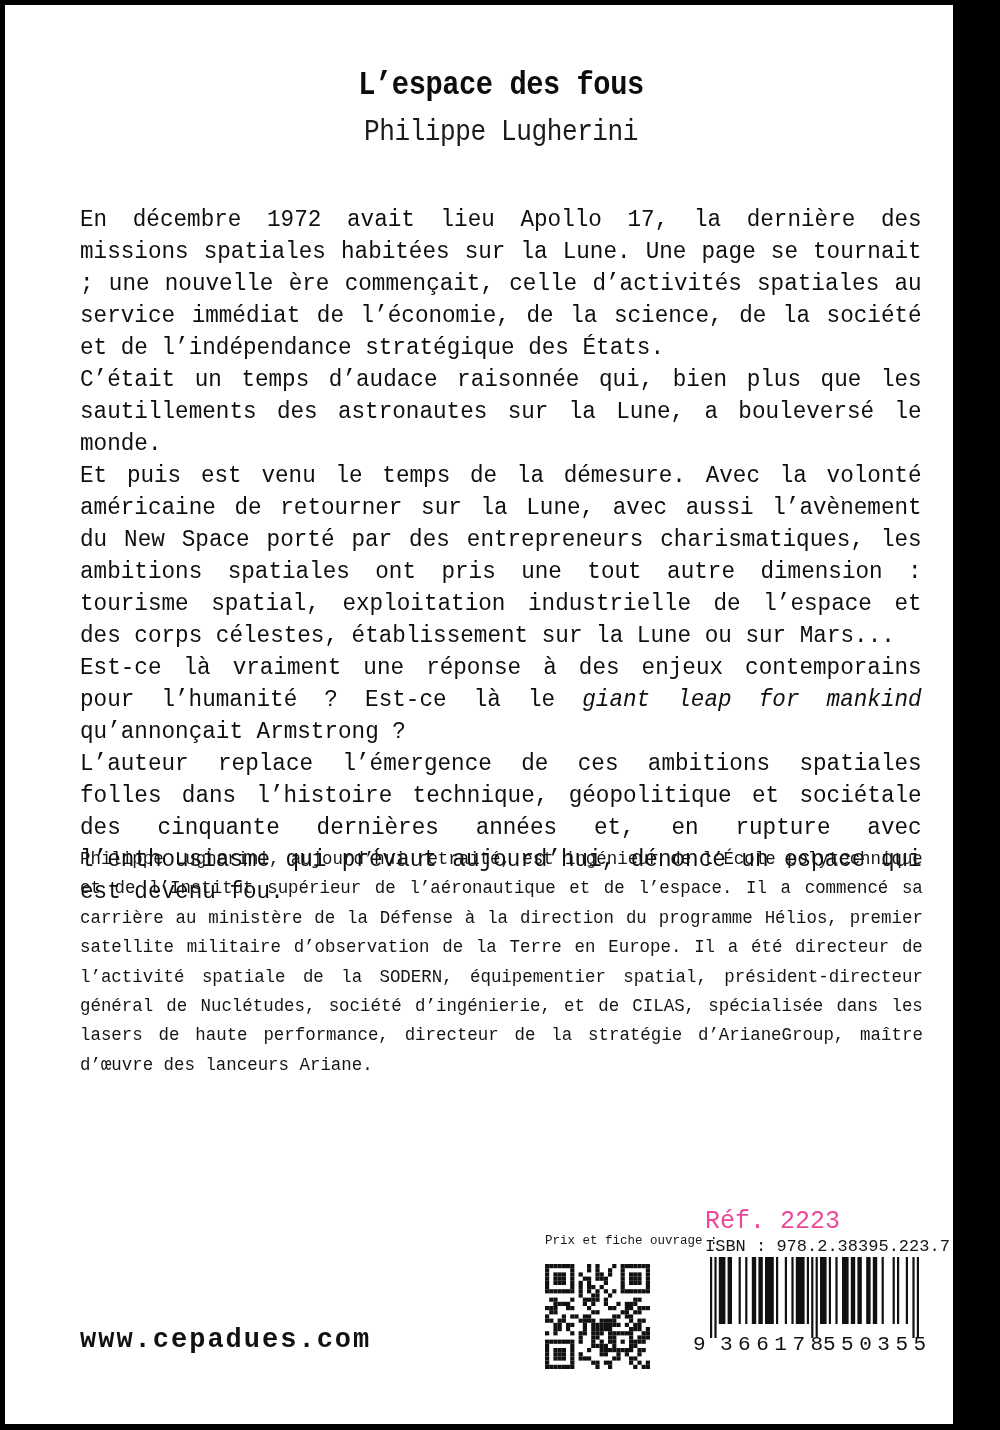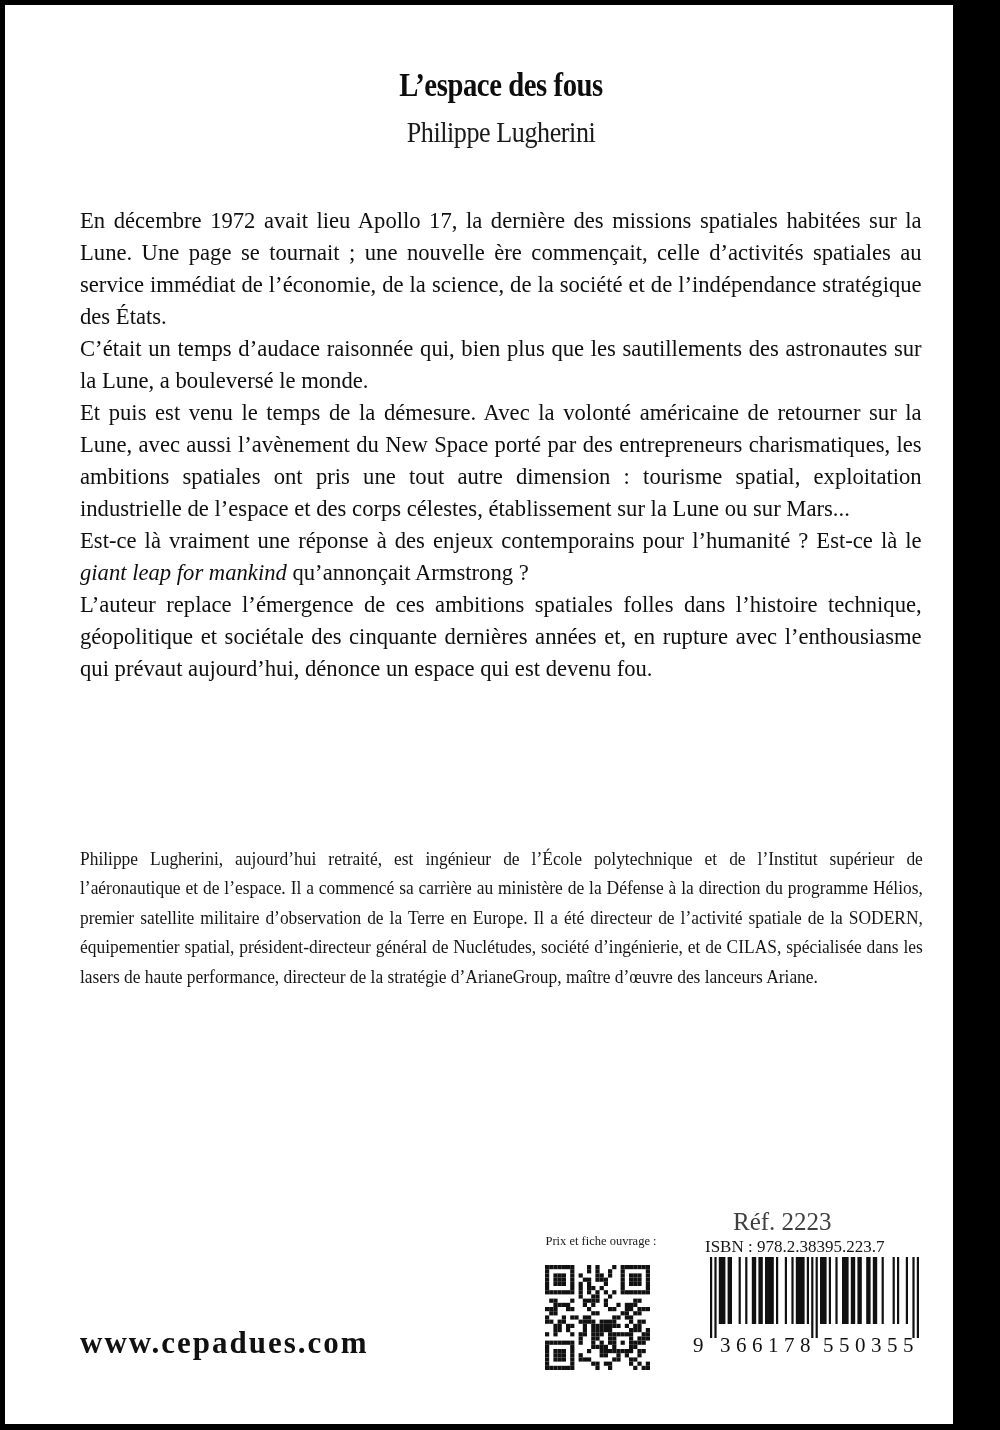--- a/index.html
+++ b/index.html
@@ -1,21 +1,21 @@
 <!DOCTYPE html>
 <html lang="fr"><head>
 <meta charset="utf-8">
 <style>
   html,body{margin:0;padding:0;background:#000;}
   .canvas{
     position:relative;
     width:1000px;height:1430px;
     background:#000;
     overflow:hidden;
-    font-family:Liberation Serif, serif;
+    font-family:Liberation Mono, monospace;
     color:#111;
   }
   .page{
     position:absolute;
     left:5px;top:5px;
     width:948px;height:1419px;
     background:#fff;
   }
   .book-title{
     position:absolute;
@@ -61,37 +61,36 @@
     transform:scaleX(.947);
     transform-origin:0 0;
     font-size:18.4px;
     line-height:29.4px;
     text-align:justify;
     color:#151515;
   }
   .website{
     position:absolute;
     left:75px;top:1320px;
-    font-size:31px;
+    font-size:27px;
     font-weight:bold;
     letter-spacing:2px;
     color:#111;
     white-space:nowrap;
   }
   .ref-block{
     position:absolute;
     left:700px;top:1203px;
     width:240px;
   }
   .ref-number{
     font-size:25px;
-    color:#404040;
+    color:#ec4899;
     line-height:28px;
     white-space:nowrap;
-    margin-left:28px;
   }
   .isbn-number{
     font-size:17px;
     color:#161616;
     line-height:22px;
     white-space:nowrap;
   }
   .qr-block{
     position:absolute;
     left:540px;top:1229px;

